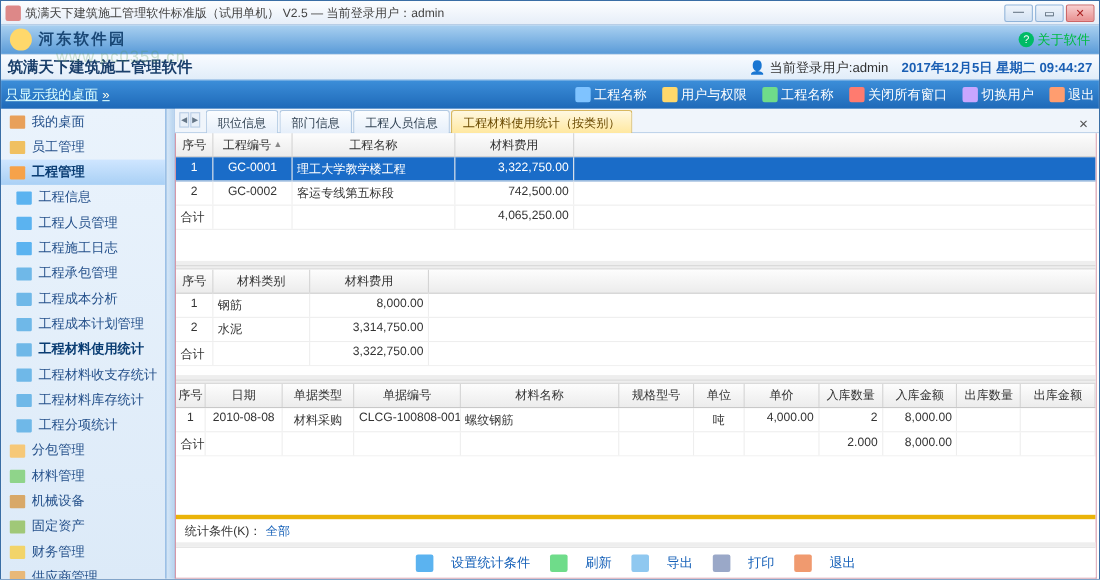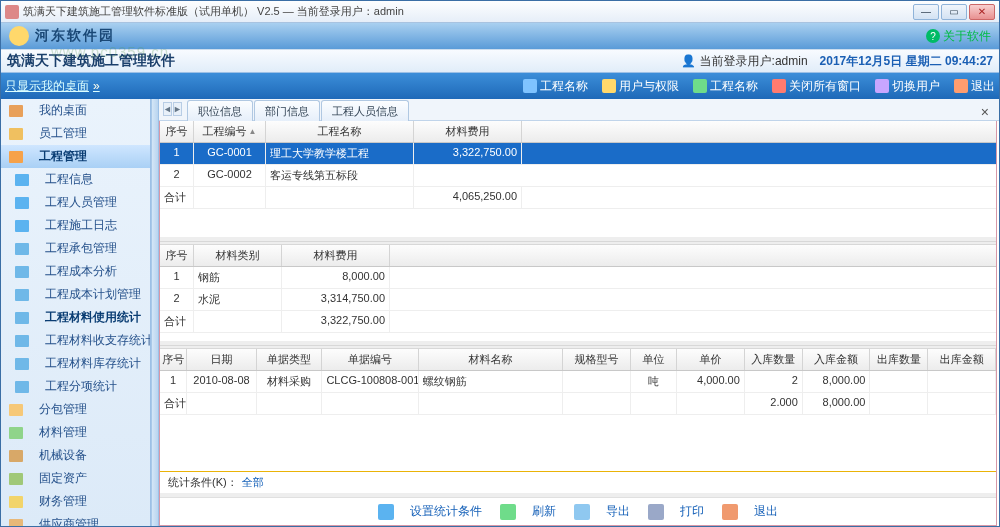--- a/index.html
+++ b/index.html
@@ -37,21 +37,21 @@
 .ti-users { background: #ffd86b; }
 .ti-pwd { background: #6fdc8a; }
 .ti-closeall { background: #ff7b6f; }
 .ti-switch { background: #c8a6ff; }
 .ti-exit { background: #ff9d6f; }
 
 .body-row { flex: 1; display: flex; min-height: 0; background: #fff; }
 
 .sidebar { width: 150px; background: linear-gradient(#eaf3fc,#dceaf8); border-right: 1px solid #9cc0e6; display: flex; flex-direction: column; overflow: hidden; }
 .sidebar-scroll { flex: 1; overflow-y: auto; }
-.side-item { display: flex; align-items: center; gap: 16px; padding: 3px 8px 3px 14px; font-size: 12px; color: #24508a; cursor: pointer; white-space: nowrap; }
+.side-item { display: flex; align-items: center; gap: 6px; padding: 3px 8px 3px 14px; font-size: 12px; color: #24508a; cursor: pointer; white-space: nowrap; }
 .side-item.top { padding-left: 8px; font-weight: normal; }
 .side-item.active { background: linear-gradient(#cfe6ff,#a9d0f5); font-weight: bold; color: #0a3d73; }
 .side-item.sub-active { font-weight: bold; color: #0a3d73; }
 .side-item .sicon { width: 14px; height: 12px; border-radius: 1px; flex-shrink: 0; }
 .c-desk { background: #e8a05a; }
 .c-emp { background: #f0c060; }
 .c-proj { background: #f6a24a; }
 .c-blue { background: #5bb3f0; }
 .c-fold { background: #6fb8e8; }
 .c-sub { background: #f6c878; }
@@ -89,21 +89,21 @@
 .grow.total .gc { font-weight: normal; }
 .grid-fill { flex: 1; background: #fff; }
 
 
 .p1 .w0{width:34px}.p1 .w1{width:72px}.p1 .w2{width:148px}.p1 .w3{width:108px}
 
 .p2 .w0{width:34px}.p2 .w1{width:88px}.p2 .w2{width:108px}
 
 .p3 .w0{width:28px}.p3 .w1{width:72px}.p3 .w2{width:68px}.p3 .w3{width:100px}.p3 .w4{width:150px}.p3 .w5{width:70px}.p3 .w6{width:48px}.p3 .w7{width:70px}.p3 .w8{width:60px}.p3 .w9{width:70px}.p3 .w10{width:60px}.p3 .w11{width:70px}
 
-.stat-row { padding: 3px 8px; font-size: 11px; color: #444; border-top: 1px solid #eab308; }
+.stat-row { padding: 3px 8px; font-size: 11px; color: #444; border-top: 4px solid #eab308; }
 .stat-row .k { color: #333; }
 .stat-row .v { color: #1560b8; margin-left: 4px; }
 
 .bottombar { height: 28px; background: #fff; border-top: 1px solid #e0e0e0; display: flex; align-items: center; justify-content: center; gap: 18px; font-size: 12px; }
 .bbtn { display: flex; align-items: center; gap: 16px; color: #1560b8; cursor: pointer; }
 .bbtn .bi { width: 16px; height: 16px; border-radius: 2px; }
 .bi-set { background: #5bb3f0; }
 .bi-ref { background: #6fdc8a; position: relative; }
 .bi-exp { background: #8fc8f0; }
 .bi-prt { background: #9aa8c8; }
@@ -270,20 +270,21 @@
     <div class="main">
       <div class="tabs">
         <div class="nav-arrow">
           <span>◄</span>
           <span>►</span>
         </div>
         <div id="tabs-host" style="display: flex; text-align: right;">
             <div class="tab">职位信息</div>
             <div class="tab">部门信息</div>
             <div class="tab">工程人员信息</div>
+            <div class="tab active">工程材料使用统计（按类别）</div>
           </div>
         <div class="close">×</div>
       </div>
 
       <div class="panes">
 
         <div class="grid-pane p1">
           <div class="ghead">
             <div class="gh w0">
                 <span>序号</span>
@@ -303,20 +304,21 @@
               <div class="grow sel">
                 <div class="gc w0 c">1</div>
                 <div class="gc w1 c">GC-0001</div>
                 <div class="gc w2">理工大学教学楼工程</div>
                 <div class="gc w3 r">3,322,750.00</div>
               </div>
               <div class="grow">
                 <div class="gc w0 c">2</div>
                 <div class="gc w1 c">GC-0002</div>
                 <div class="gc w2">客运专线第五标段</div>
+                <div class="gc w3 r">742,500.00</div>
               </div>
             </div>
           <div class="grow total">
             <div class="gc w0">合计</div>
             <div class="gc w1"></div>
               <div class="gc w2"></div>
             <div class="gc w3 r">4,065,250.00</div>
           </div>
           <div class="grid-fill"></div>
         </div>

